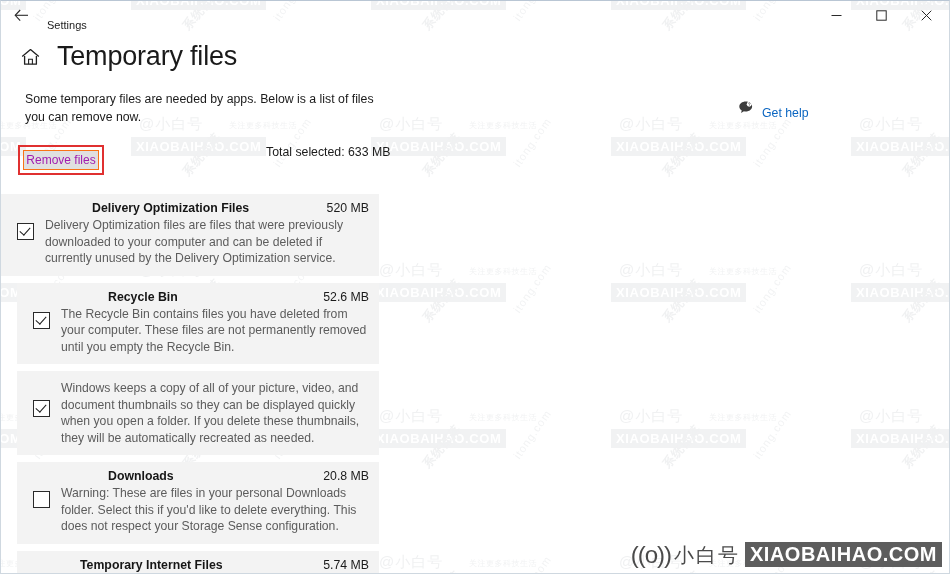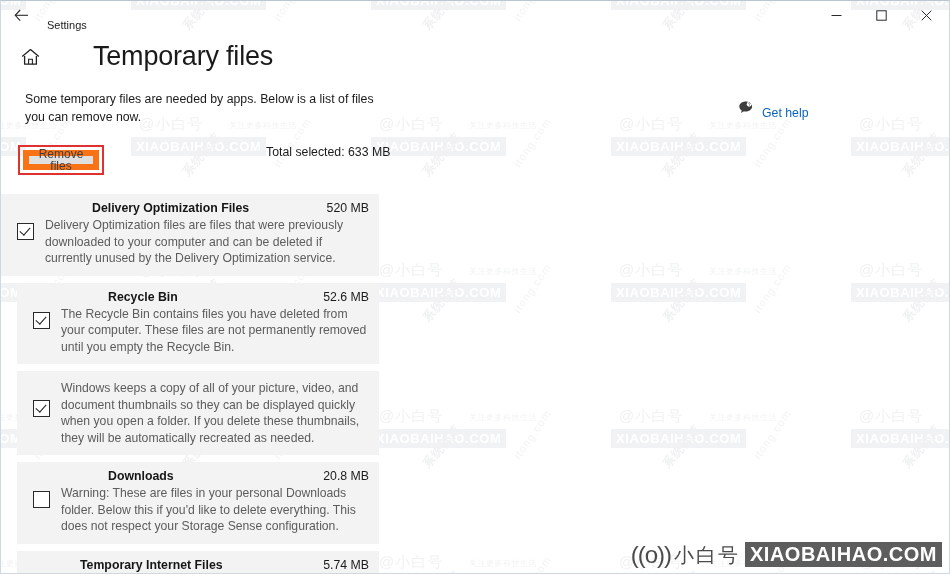--- a/index.html
+++ b/index.html
@@ -135,21 +135,20 @@
   }
   .caption-btn svg { display: block; }
 
   
   #page-header {
     position: relative;
     z-index: 20;
     display: flex;
     align-items: center;
     padding: 14px 0 0 18px;
-    gap: 36px;
   }
   #home-icon {
     width: 22px;
     height: 22px;
     display: flex;
     align-items: center;
     justify-content: center;
     color: #222;
     margin-right: 16px;
   }
@@ -212,25 +211,25 @@
     border: 2px solid #e03030;
     box-sizing: border-box;
   }
   #remove-files-button {
     position: absolute;
     left: 22px;
     top: 5px;
     width: 76px;
     height: 20px;
     background: #e0e0e0;
-    border: 6px solid #f97316;
+    border: 1px solid #f97316;
     box-sizing: border-box;
     font-family: "Liberation Sans", sans-serif;
     font-size: 12px;
-    color: #404040;
+    color: #a21caf;
     display: flex;
     align-items: center;
     justify-content: center;
     padding: 0;
     line-height: 1;
   }
   #total-selected {
     position: absolute;
     left: 265px;
     top: 0;
@@ -576,21 +575,21 @@
           <div class="item-desc">Windows keeps a copy of all of your picture, video, and document thumbnails so they can be displayed quickly when you open a folder. If you delete these thumbnails, they will be automatically recreated as needed.</div>
         </div>
       </div>
       <div class="file-item">
         <div class="checkbox"></div>
         <div class="item-body">
           <div class="item-head">
             <div class="item-name">Downloads</div>
             <div class="item-size">20.8 MB</div>
           </div>
-          <div class="item-desc">Warning: These are files in your personal Downloads folder. Below this if you'd like to delete everything. This does not respect your Storage Sense configuration.</div>
+          <div class="item-desc">Warning: These are files in your personal Downloads folder. Select this if you'd like to delete everything. This does not respect your Storage Sense configuration.</div>
         </div>
       </div>
       <div class="file-item">
         <div class="item-body">
           <div class="item-head">
             <div class="item-name">Temporary Internet Files</div>
             <div class="item-size">5.74 MB</div>
           </div>
         </div>
       </div>

